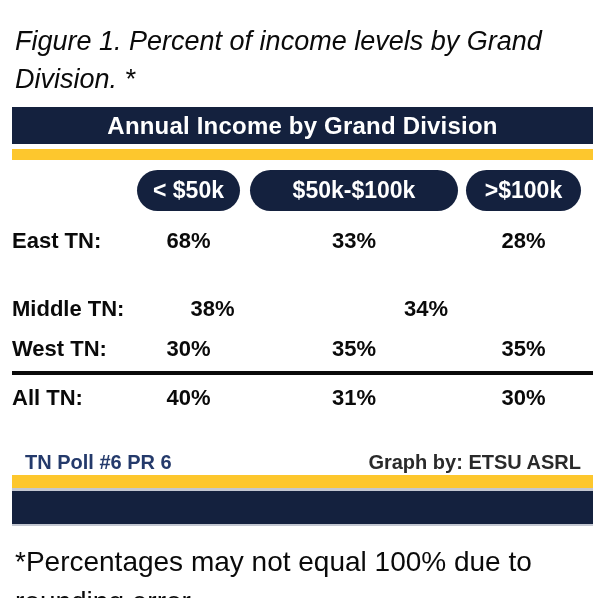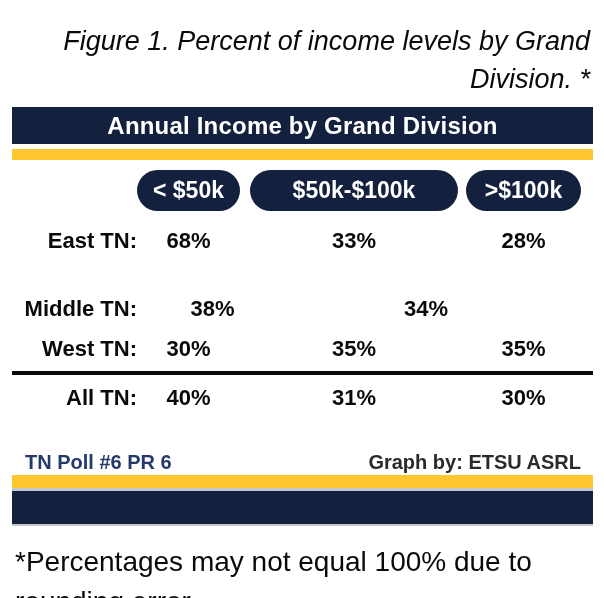--- a/index.html
+++ b/index.html
@@ -12,21 +12,20 @@
     background: #ffffff;
     overflow: hidden;
   }
   .caption {
     margin: 22px 15px 0 15px;
     width: 575px;
     font-style: italic;
     font-size: 27px;
     line-height: 38px;
     color: #0a0a0a;
-    text-align: right;
   }
   .band-title {
     margin: 9px 11px 0 12px;
     height: 37px;
     background: #14213E;
     color: #ffffff;
     font-weight: bold;
     font-size: 24px;
     display: flex;
     align-items: center;
@@ -59,21 +58,21 @@
     justify-content: center;
     white-space: nowrap;
     text-align: right;
   }
   .data-row { height: 32px; }
   .row-east   { margin-top: 14px; }
   .row-middle { margin-top: 36px; gap: 24px; }
   .row-west   { margin-top: 8px; }
   .row-all    { margin-top: 7px; }
   .row-label {
-    text-align: right;
+    text-align: left;
     font-weight: bold;
     font-size: 22px;
     color: #0a0a0a;
     white-space: nowrap;
   }
   .cell-value {
     text-align: center;
     font-weight: bold;
     font-size: 22px;
     color: #0a0a0a;

